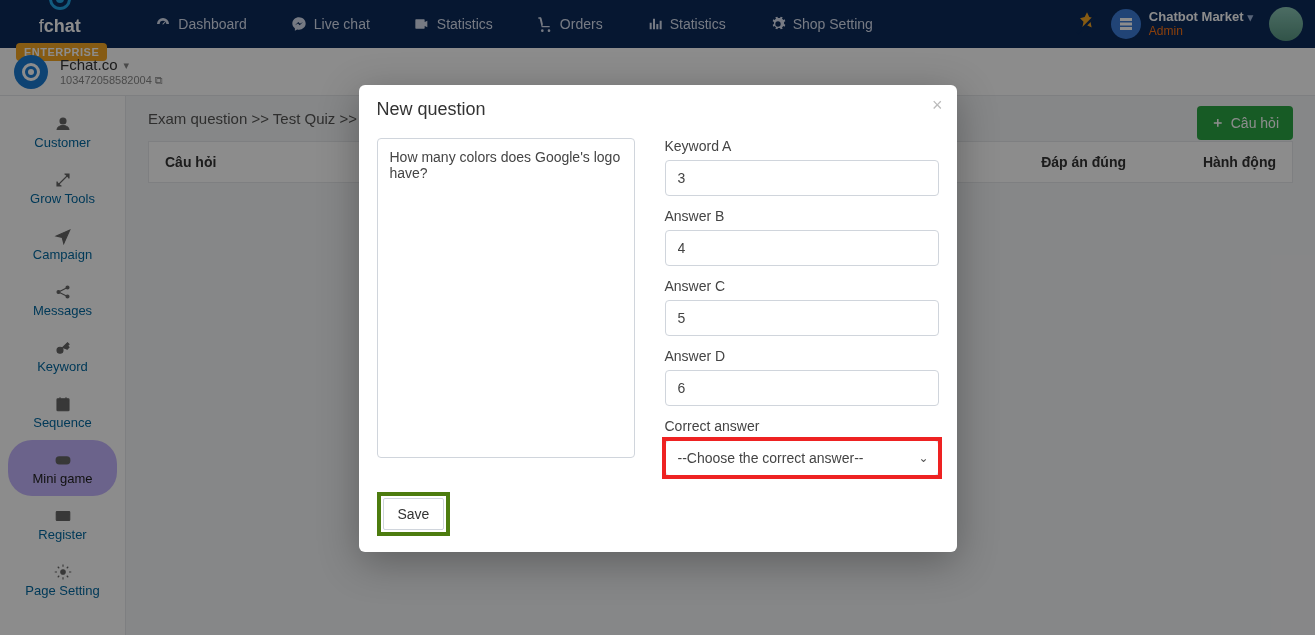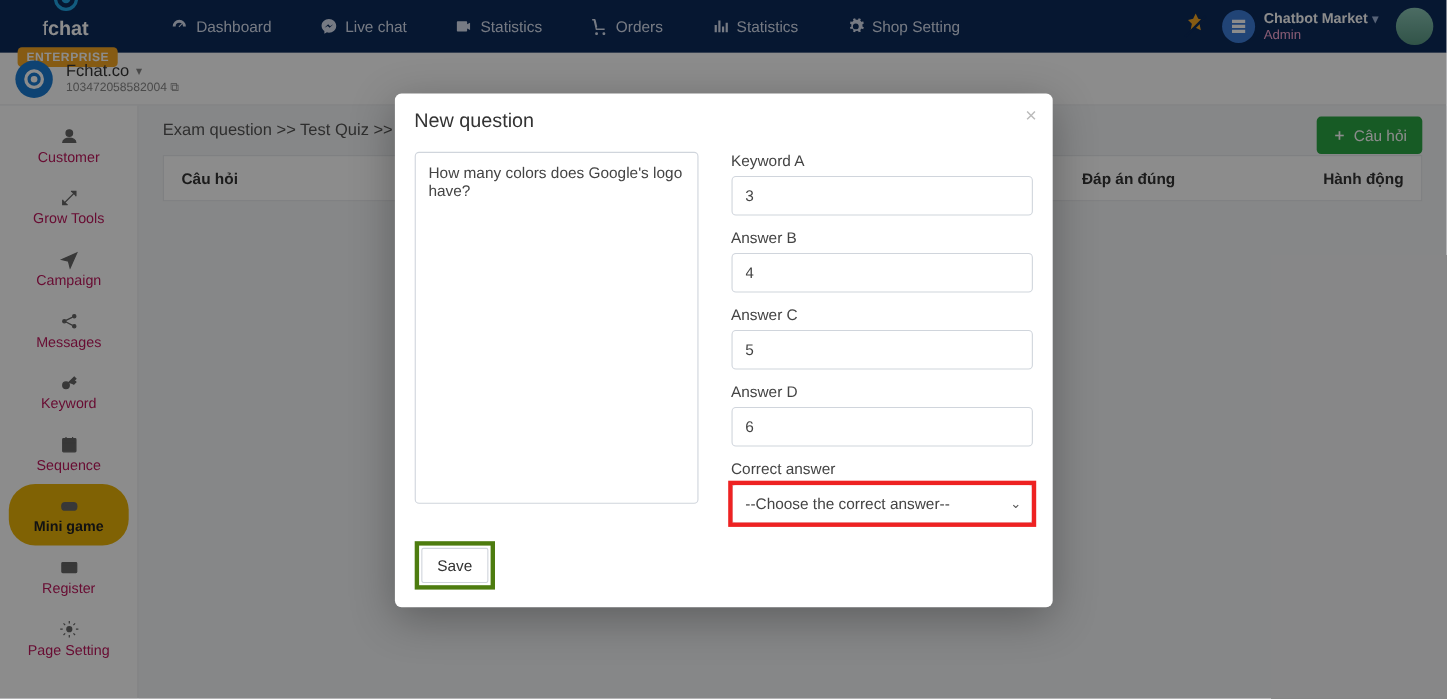--- a/index.html
+++ b/index.html
@@ -15,47 +15,47 @@
 .badge-ent { background: #f5a623; color: #fff; font-size: 11px; font-weight: 700; padding: 3px 8px; border-radius: 4px; margin-left: 4px; letter-spacing: 0.5px; }
 .nav-items { display: flex; align-items: center; gap: 16px; margin-left: 24px; }
 .nav-item { display: flex; align-items: center; gap: 7px; padding: 0 14px; height: 48px; color: #d7dfef; cursor: pointer; font-size: 14px; }
 .nav-item svg { width: 16px; height: 16px; fill: #d7dfef; }
 .nav-right { margin-left: auto; display: flex; align-items: center; gap: 10px; }
 .bell-icon { width: 28px; height: 28px; }
 .avatar-chip { display: flex; align-items: center; gap: 8px; cursor: pointer; }
 .avatar-circle { width: 30px; height: 30px; border-radius: 50%; background: #3d7dd8; display: flex; align-items: center; justify-content: center; color: #fff; }
 .user-block { line-height: 1.1; font-size: 13px; }
 .user-name { color: #fff; font-weight: 600; }
-.user-role { color: #f9a8d4; font-size: 12px; }
+.user-role { color: #f97316; font-size: 12px; }
 .caret { color: #9fb4d9; margin-left: 4px; font-size: 11px; }
 .big-avatar { width: 34px; height: 34px; border-radius: 50%; background: linear-gradient(#8ac5b5,#5a9884); margin-left: 6px; }
 
 
 .page-sub { background: #fff; height: 48px; display: flex; align-items: center; padding: 0 14px; border-bottom: 1px solid #e5e8ec; }
 .page-logo { width: 34px; height: 34px; border-radius: 50%; background: #1a7bd2; display: flex; align-items: center; justify-content: center; margin-right: 12px; }
 .page-logo .inner { width: 18px; height: 18px; border-radius: 50%; border: 3px solid #fff; position: relative; }
 .page-logo .inner::after { content:""; position:absolute; width:6px; height:6px; background:#fff; border-radius:50%; top:3px; left:3px;}
 .page-title-block { line-height: 1.1; }
 .page-title-row { display:flex; align-items:center; gap:6px; font-size:15px; color:#333; }
 .page-id { font-size: 11px; color: #888; }
 .copy-ic { font-size: 11px; color:#888; }
 
 
 .main { display: flex; height: calc(635px - 48px - 48px); }
 .sidebar { width: 126px; background: #fff; border-right: 1px solid #e5e8ec; padding-top: 8px; flex-shrink:0; }
-.side-item { display: flex; flex-direction: column; align-items: center; justify-content: center; height: 56px; color: #be185d; cursor: pointer; font-size: 13px; }
-.side-item.active { background: #eab308; border-radius: 24px; margin: 0 8px; font-weight: 700; color:#222;}
+.side-item { display: flex; flex-direction: column; align-items: center; justify-content: center; height: 56px; color: #0369a1; cursor: pointer; font-size: 13px; }
+.side-item.active { background: #c4b5fd; border-radius: 24px; margin: 0 8px; font-weight: 400; color:#222;}
 .side-item svg { width: 18px; height: 18px; fill: #666; stroke:#666; margin-bottom: 2px; }
 
 .content { flex: 1; padding: 14px 22px; position: relative; background:#f5f6f7; }
 .breadcrumb { font-size: 15px; color: #555; margin-bottom: 14px; }
 .btn-add { position: absolute; right: 22px; top: 10px; background: #2aa644; color: #fff; border: none; padding: 8px 14px; border-radius: 4px; font-size: 14px; cursor: pointer; display:flex; align-items:center; gap:6px;}
 .table-head { background: #fff; border: 1px solid #e5e8ec; display: flex; padding: 12px 16px; font-weight: 600; color: #333; }
 .th1 { flex: 1; }
-.th2 { width: 200px; text-align:center;}
+.th2 { width: 200px; text-align:right;}
 .th3 { width: 150px; text-align:right;}
 
 
 .overlay { position: absolute; inset: 0; background: rgba(0,0,0,0.45); display: flex; align-items: flex-start; justify-content: center; padding-top: 85px; z-index: 100; }
 .modal { background: #fff; width: 598px; border-radius: 6px; box-shadow: 0 10px 40px rgba(0,0,0,.3); position: relative; }
 .modal-header { padding: 14px 18px 10px 18px; display:flex; align-items:center;}
 .modal-title { font-size: 18px; color: #333; }
 .modal-close { position: absolute; right: 14px; top: 10px; color: #bbb; font-size: 18px; cursor: pointer; background:none; border:none;}
 .modal-body { padding: 8px 18px 16px 18px; display: flex; gap: 30px; }
 .q-text { width: 258px; height: 320px; border: 1px solid #d0d5dc; border-radius: 4px; padding: 10px 12px; font-size: 14px; color:#444; resize: none; font-family: inherit; }

